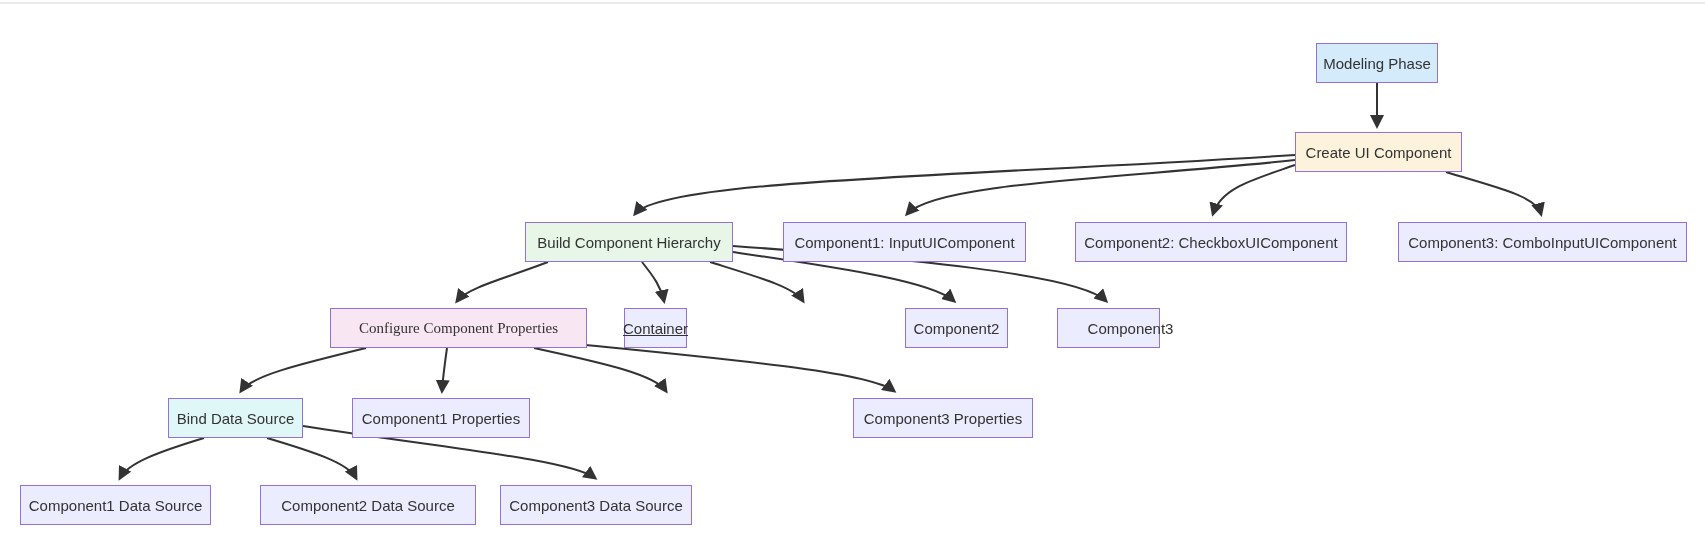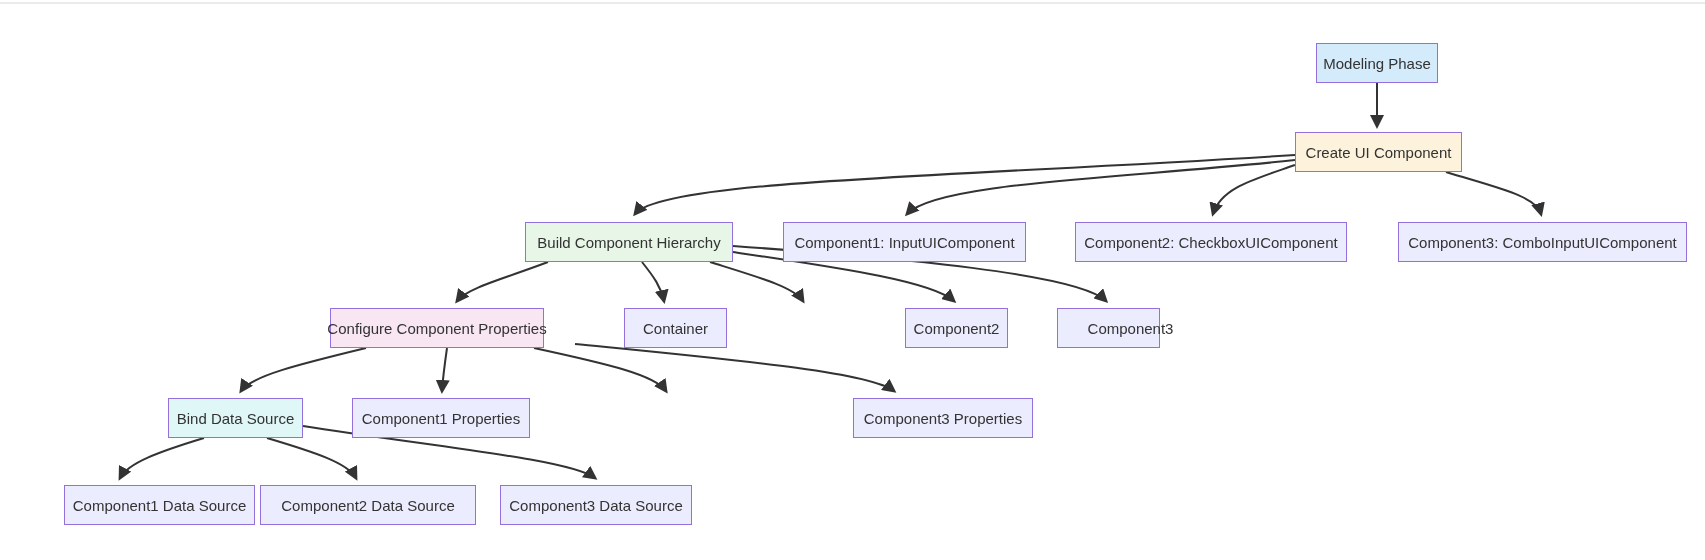--- a/index.html
+++ b/index.html
@@ -85,35 +85,35 @@
   <div class="node" style="left: 525px; top: 222px; width: 208px; background-color: rgb(231, 246, 231);">Build Component Hierarchy</div>
 
   <div class="node" style="left: 1295px; top: 132px; width: 167px; background-color: rgb(253, 243, 221);">Create UI Component</div>
 
   <div class="node" style="left: 783px; top: 222px; width: 243px; background-color: rgb(236, 236, 255);">Component1: InputUIComponent</div>
 
   <div class="node" style="left: 1075px; top: 222px; width: 272px; background-color: rgb(236, 236, 255);">Component2: CheckboxUIComponent</div>
 
   <div class="node" style="left: 1398px; top: 222px; width: 289px; background-color: rgb(236, 236, 255);">Component3: ComboInputUIComponent</div>
 
-  <div class="node" style="left: 330px; top: 308px; width: 214px; background-color: rgb(248, 230, 242);">Configure Component Properties</div>
+  <div class="node" style="left: 330px; top: 308px; width: 257px; background-color: rgb(248, 230, 242); font-family: Liberation Serif, serif;">Configure Component Properties</div>
 
-  <div class="node" style="left: 624px; top: 308px; width: 103px; background-color: rgb(236, 236, 255);">Container</div>
+  <div class="node" style="left: 624px; top: 308px; width: 63px; background-color: rgb(236, 236, 255); text-decoration: underline;">Container</div>
 
 
   <div class="node" style="left: 905px; top: 308px; width: 103px; background-color: rgb(236, 236, 255);">Component2</div>
 
   <div class="node" style="left: 1057px; top: 308px; width: 103px; background-color: rgb(236, 236, 255); padding-left: 44px;">Component3</div>
 
   <div class="node" style="left: 168px; top: 398px; width: 135px; background-color: rgb(224, 247, 248);">Bind Data Source</div>
 
   <div class="node" style="left: 352px; top: 398px; width: 178px; background-color: rgb(236, 236, 255);">Component1 Properties</div>
 
 
   <div class="node" style="left: 806px; top: 398px; width: 180px; background-color: rgb(236, 236, 255); margin-left: 47px;">Component3 Properties</div>
 
-  <div class="node" style="left: 20px; top: 485px; width: 191px; background-color: rgb(236, 236, 255); margin-left: 44px;">Component1 Data Source</div>
+  <div class="node" style="left: 20px; top: 485px; width: 191px; background-color: rgb(236, 236, 255);">Component1 Data Source</div>
 
   <div class="node" style="left: 260px; top: 485px; width: 216px; background-color: rgb(236, 236, 255);">Component2 Data Source</div>
 
   <div class="node" style="left: 500px; top: 485px; width: 192px; background-color: rgb(236, 236, 255);">Component3 Data Source</div>
 
 </div>
 
 </body></html>

